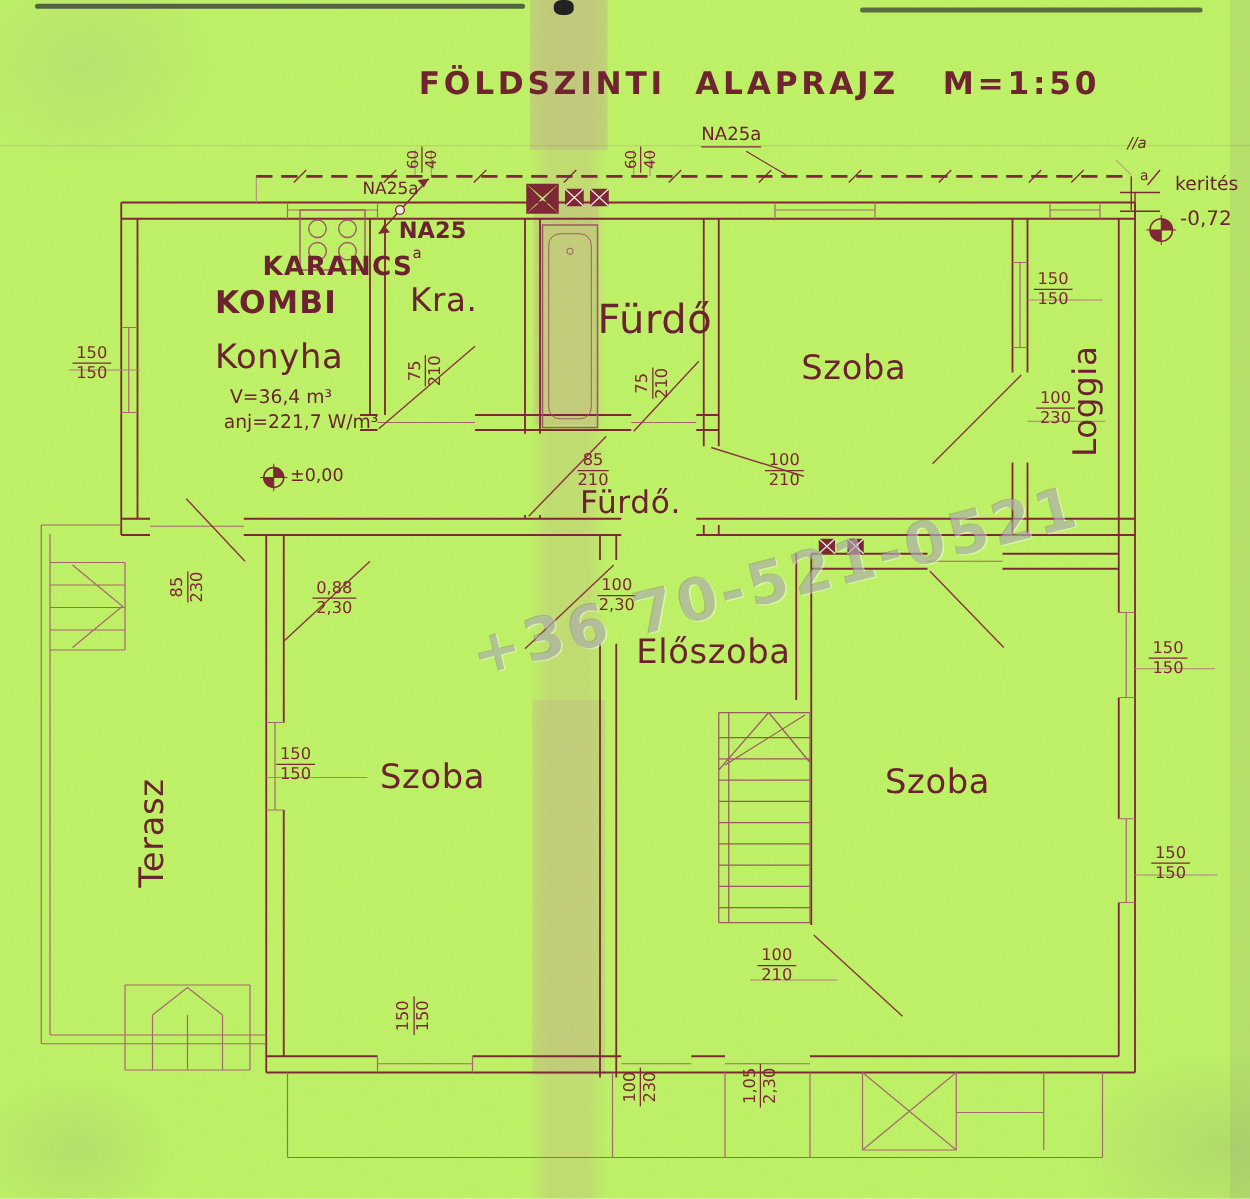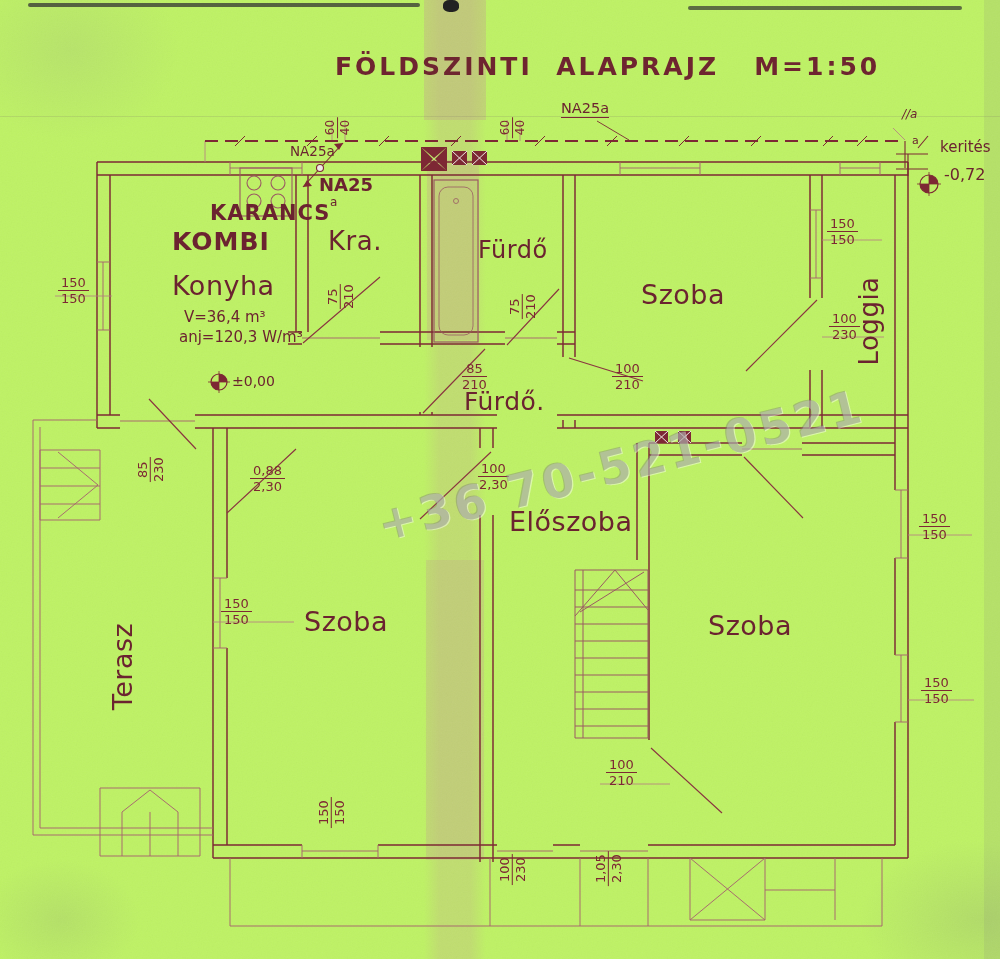--- a/index.html
+++ b/index.html
@@ -162,34 +162,34 @@
       <circle cx="929" cy="184" r="9" stroke="#7d2834" stroke-width="1.2" fill="none"></circle>
       <path d="M929,175 A9,9 0 0 1 938,184 L929,184 Z M929,193 A9,9 0 0 1 920,184 L929,184 Z" fill="#7d2834"></path>
       <path d="M929,172 V196 M917,184 H941" stroke="#7d2834" stroke-width="0.8"></path>
     </g>
   </svg>
 
   <div class="lbl" id="title">FÖLDSZINTI  ALAPRAJZ   M=1:50</div>
 
   <div class="lbl room" style="left:172px;top:270px;">Konyha</div>
   <div class="lbl room" style="left:328px;top:226px;font-size:26px;">Kra.</div>
-  <div class="lbl room" style="left:478px;top:236px;font-size:24px;">Fürdő</div>
+  <div class="lbl room" style="left:478px;top:236px;font-size:32px;">Fürdő</div>
   <div class="lbl room" style="left:641px;top:279px;">Szoba</div>
   <div class="lbl room vert" style="left:813px;top:306px;width:112px;font-size:26px;">Loggia</div>
   <div class="lbl room" style="left:464px;top:387px;font-size:25px;">Fürdő.</div>
   <div class="lbl room" style="left:509px;top:506px;">Előszoba</div>
   <div class="lbl room vert" style="left:60px;top:651px;width:124px;">Terasz</div>
   <div class="lbl room" style="left:304px;top:606px;">Szoba</div>
   <div class="lbl room" style="left:708px;top:610px;">Szoba</div>
 
   <div class="lbl" style="left:172px;top:201px;font-size:21px;letter-spacing:1px;font-weight:600;margin-left:38px;">KARANCS</div>
   <div class="lbl" style="left:172px;top:227px;font-size:25px;letter-spacing:1px;font-weight:600;text-align:right;">KOMBI</div>
 
   <div class="lbl" style="left:184px;top:308px;font-size:15px;">V=36,4 m³</div>
-  <div class="lbl" style="left:179px;top:328px;font-size:15px;">anj=120,3 W/m³</div>
+  <div class="lbl" style="left:179px;top:328px;font-size:15px;">anj=221,7 W/m³</div>
 
   <div class="lbl" style="left:232px;top:373px;font-size:14px;">±0,00</div>
   <div class="lbl" style="left:944px;top:165px;font-size:16px;">-0,72</div>
   <div class="lbl" style="left:940px;top:138px;font-size:15px;">kerités</div>
   <div class="lbl" style="left:902px;top:107px;font-size:12px;font-style:italic;">//a</div>
   <div class="lbl" style="left:912px;top:134px;font-size:11px;">a</div>
 
   <div class="lbl" style="left:290px;top:143px;font-size:13.5px;">NA25a</div>
   <div class="lbl" style="left:319px;top:174px;font-size:18px;font-weight:bold;">NA25</div>
   <div class="lbl" style="left:330px;top:195px;font-size:12px;">a</div>

